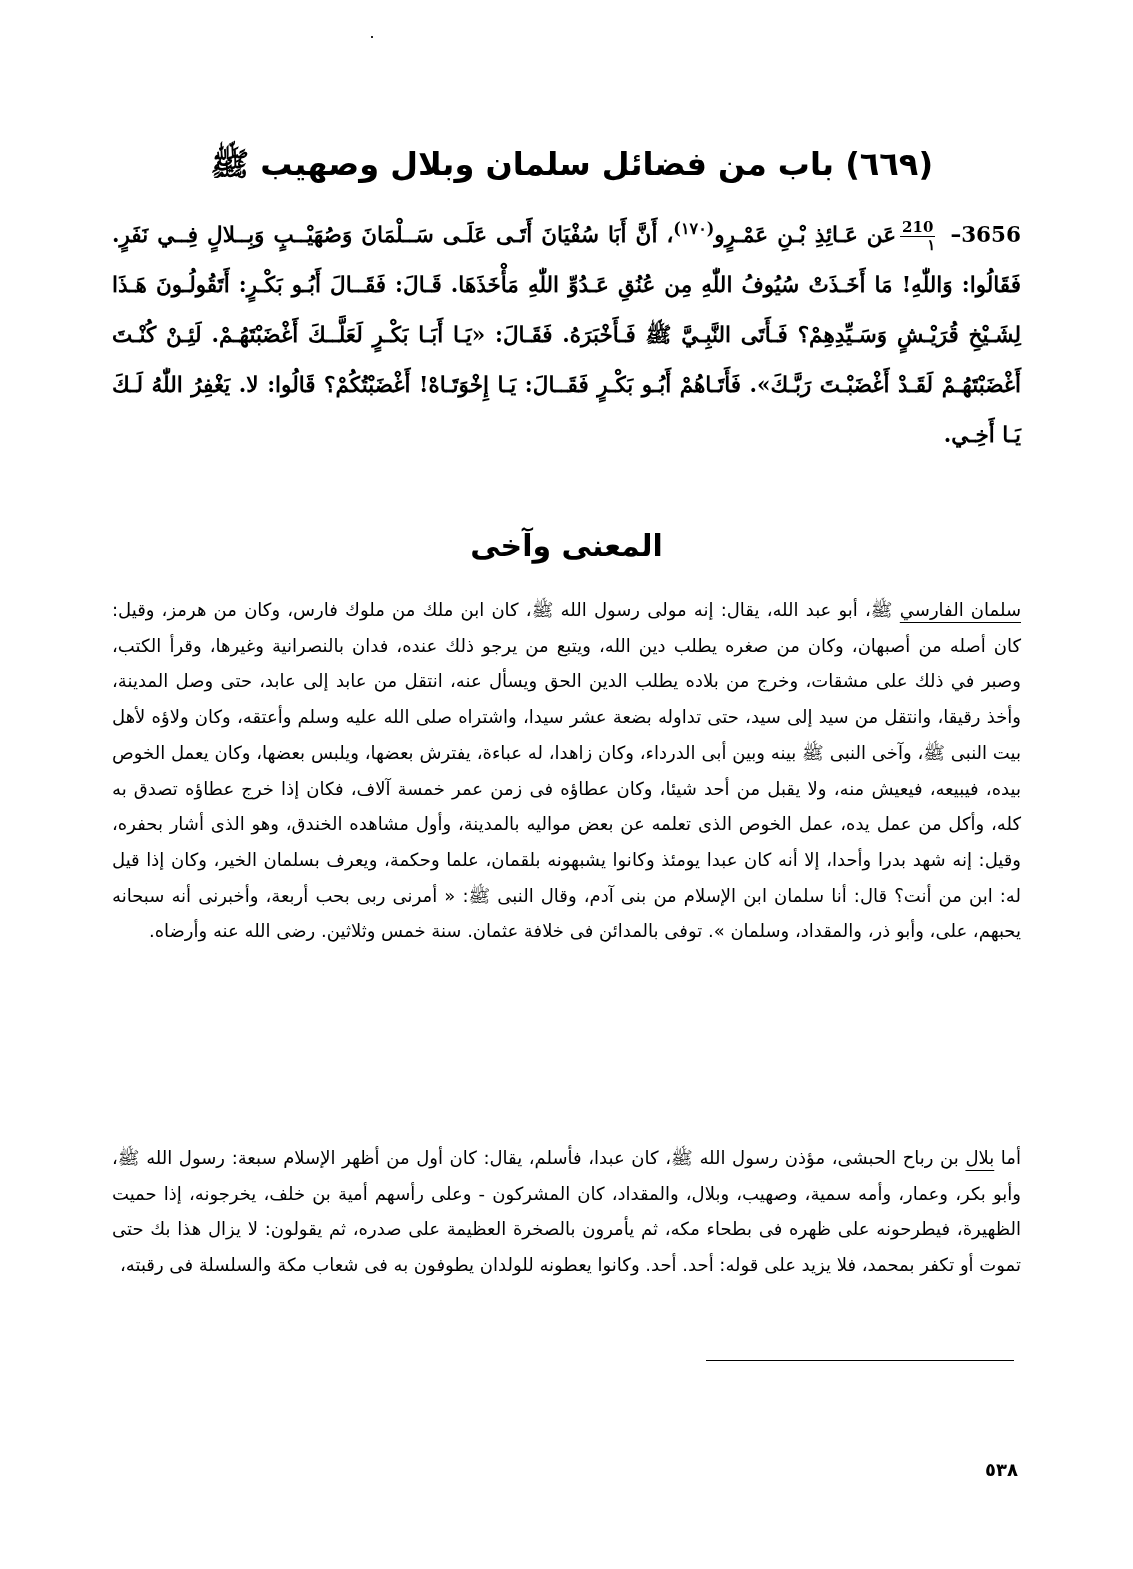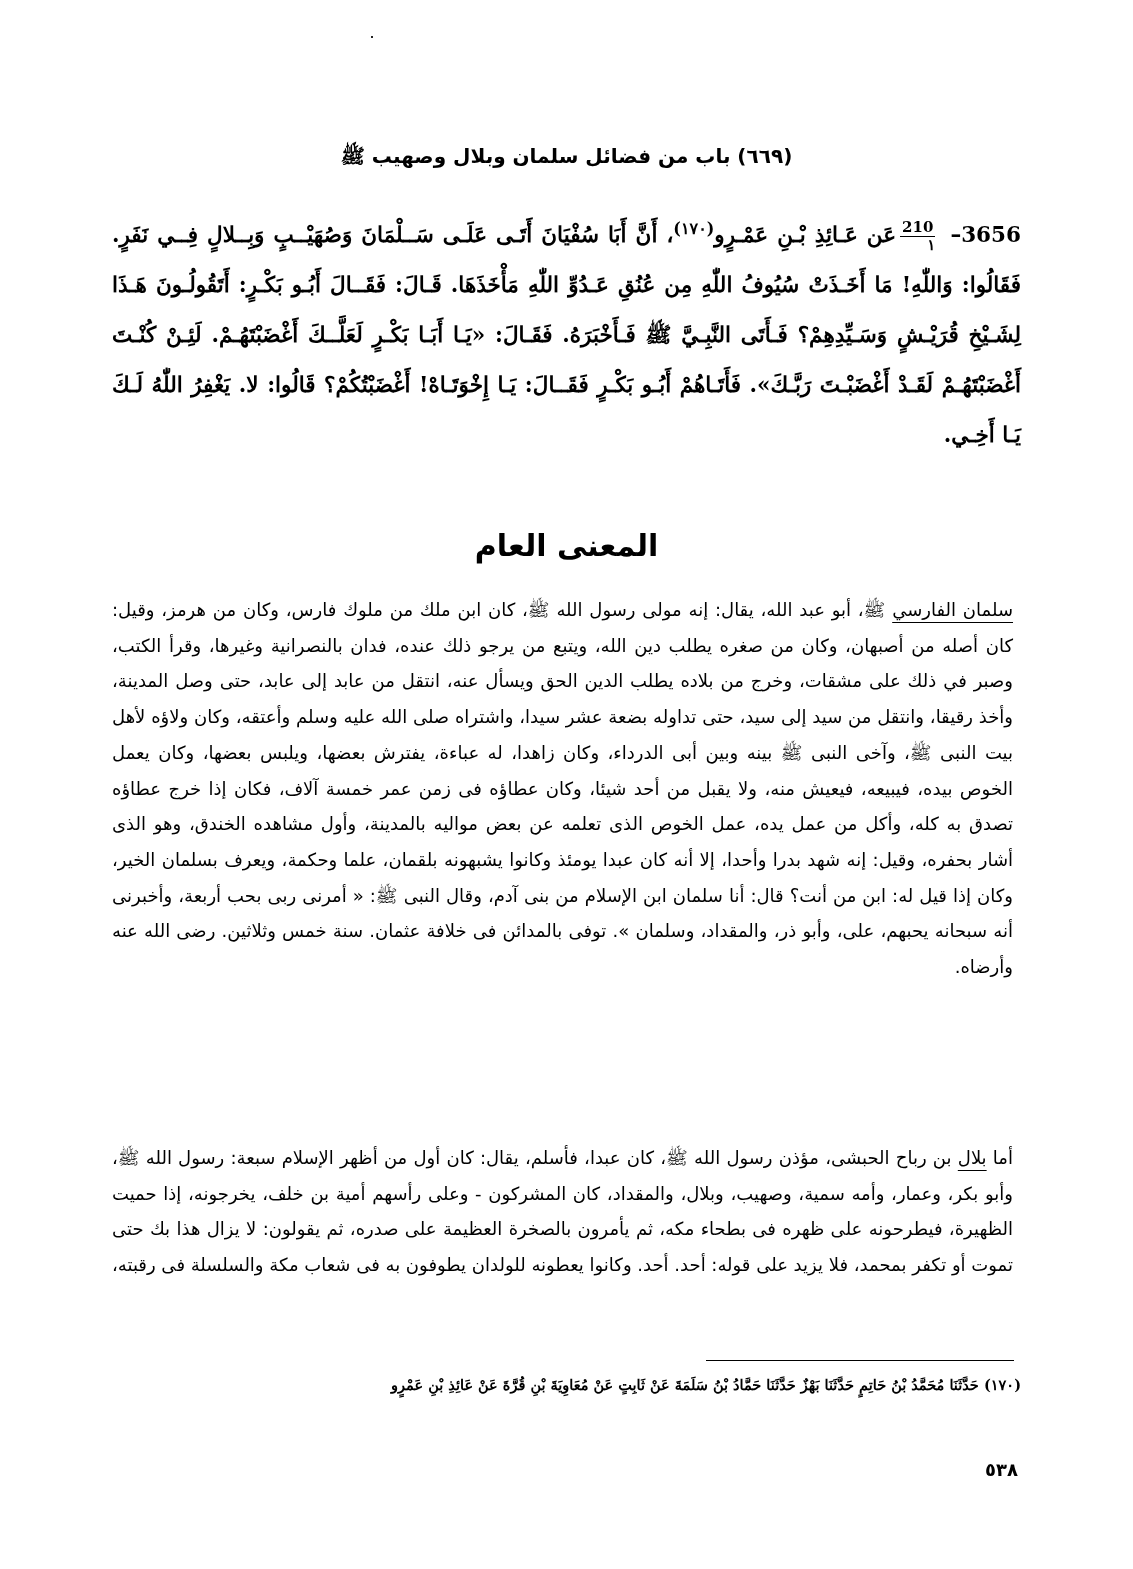--- a/index.html
+++ b/index.html
@@ -1,40 +1,40 @@
 <!DOCTYPE html>
 <html><head>
 <meta charset="utf-8">
 <style>
   html, body { margin: 0; padding: 0; background: #ffffff; }
   body { width: 1133px; height: 1569px; position: relative; overflow: hidden; color: #000; }
   .page { position: absolute; left: 0; top: 0; width: 1133px; height: 1569px; direction: rtl; }
   .stray-dot { position: absolute; left: 371px; top: 36px; width: 2px; height: 2px; background: #222; }
   .chapter-title {
     position: absolute; left: 200px; right: 200px; top: 118px;
-    text-align: center; font-family: "DejaVu Sans", sans-serif; font-weight: bold;
-    font-size: 20px; line-height: 50px; white-space: nowrap;
+    text-align: right; font-family: "DejaVu Sans", sans-serif; font-weight: bold;
+    font-size: 32px; line-height: 50px; white-space: nowrap;
   }
   .hadith {
     position: absolute; left: 112px; right: 112px; top: 210px;
     font-family: "DejaVu Serif", serif; font-weight: bold; font-size: 21.5px;
     line-height: 50px; text-align: justify; text-align-last: right;
   }
   .hadith-num { margin-left: 6px; }
   .hadith-ref { display: inline-block; text-align: center; vertical-align: middle; font-size: 15px; line-height: 17px; margin-left: 4px; }
   .hadith-ref .top { display: block; border-bottom: 1.5px solid #000; padding: 0 2px; }
   .hadith-ref .bot { display: block; }
   sup.fn { font-size: 16px; vertical-align: super; line-height: 0; }
   .section-title {
     position: absolute; left: 300px; right: 300px; top: 494px;
     text-align: center; font-family: "DejaVu Sans", sans-serif; font-weight: bold;
     font-size: 30px; line-height: 54px;
   }
   .body-para {
-    position: absolute; left: 112px; right: 120px;
+    position: absolute; left: 112px; right: 112px;
     font-family: "DejaVu Sans", sans-serif; font-size: 18px; line-height: 35.7px;
     text-align: justify; text-align-last: right; text-indent: 0;
   }
   .p1 { top: 574px; }
   .p2 { top: 1122px; }
   .underlined { text-decoration: underline; text-underline-offset: 6px; }
   .footnote-rule { position: absolute; left: 706px; width: 308px; top: 1360px; height: 0; border-top: 1.6px solid #000; }
   .footnote {
     position: absolute; left: 250px; right: 112px; top: 1370px;
     font-family: "DejaVu Serif", serif; font-weight: bold; font-size: 14.5px; line-height: 30px;
@@ -55,27 +55,26 @@
   <h1 class="chapter-title">(٦٦٩) باب من فضائل سلمان وبلال وصهيب ﷺ</h1>
 
   <div class="hadith">
     <span class="hadith-num">3656–</span>
     <span class="hadith-ref">
       <span class="top">210</span>
       <span class="bot">١</span>
     </span><span>عَن عَـائِذِ بْـنِ عَمْـرٍو</span><sup class="fn">(١٧٠)</sup><span>، أَنَّ أَبَا سُفْيَانَ أَتَـى عَلَـى سَــلْمَانَ وَصُهَيْــبٍ وَبِــلالٍ فِــي نَفَرٍ. فَقَالُوا: وَاللّٰهِ! مَا أَخَـذَتْ سُيُوفُ اللّٰهِ مِن عُنُقِ عَـدُوِّ اللّٰهِ مَأْخَذَهَا. قَـالَ: فَقَــالَ أَبُـو بَكْـرٍ: أَتَقُولُـونَ هَـذَا لِشَـيْخِ قُرَيْـشٍ وَسَـيِّدِهِمْ؟ فَـأَتَى النَّبِـيَّ ﷺ فَـأَخْبَرَهُ. فَقَـالَ: «يَـا أَبَـا بَكْـرٍ لَعَلَّــكَ أَغْضَبْتَهُـمْ. لَئِـنْ كُنْـتَ أَغْضَبْتَهُـمْ لَقَـدْ أَغْضَبْـتَ رَبَّـكَ». فَأَتَـاهُمْ أَبُـو بَكْـرٍ فَقَــالَ: يَـا إِخْوَتَـاهْ! أَغْضَبْتُكُمْ؟ قَالُوا: لا. يَغْفِرُ اللّٰهُ لَـكَ يَـا أَخِـي.</span>
   </div>
 
-  <h2 class="section-title">المعنى العام</h2>
+  <h2 class="section-title">المعنى وآخى</h2>
 
   <p class="body-para p1">
     <span class="underlined">سلمان الفارسي</span><span> ﷺ، أبو عبد الله، يقال: إنه مولى رسول الله ﷺ، كان ابن ملك من ملوك فارس، وكان من هرمز، وقيل: كان أصله من أصبهان، وكان من صغره يطلب دين الله، ويتبع من يرجو ذلك عنده، فدان بالنصرانية وغيرها، وقرأ الكتب، وصبر في ذلك على مشقات، وخرج من بلاده يطلب الدين الحق ويسأل عنه، انتقل من عابد إلى عابد، حتى وصل المدينة، وأخذ رقيقا، وانتقل من سيد إلى سيد، حتى تداوله بضعة عشر سيدا، واشتراه صلى الله عليه وسلم وأعتقه، وكان ولاؤه لأهل بيت النبى ﷺ، وآخى النبى ﷺ بينه وبين أبى الدرداء، وكان زاهدا، له عباءة، يفترش بعضها، ويلبس بعضها، وكان يعمل الخوص بيده، فيبيعه، فيعيش منه، ولا يقبل من أحد شيئا، وكان عطاؤه فى زمن عمر خمسة آلاف، فكان إذا خرج عطاؤه تصدق به كله، وأكل من عمل يده، عمل الخوص الذى تعلمه عن بعض مواليه بالمدينة، وأول مشاهده الخندق، وهو الذى أشار بحفره، وقيل: إنه شهد بدرا وأحدا، إلا أنه كان عبدا يومئذ وكانوا يشبهونه بلقمان، علما وحكمة، ويعرف بسلمان الخير، وكان إذا قيل له: ابن من أنت؟ قال: أنا سلمان ابن الإسلام من بنى آدم، وقال النبى ﷺ: « أمرنى ربى بحب أربعة، وأخبرنى أنه سبحانه يحبهم، على، وأبو ذر، والمقداد، وسلمان ». توفى بالمدائن فى خلافة عثمان. سنة خمس وثلاثين. رضى الله عنه وأرضاه.</span>
   </p>
 
   <p class="body-para p2">
     <span>أما </span><span class="underlined">بلال</span><span> بن رباح الحبشى، مؤذن رسول الله ﷺ، كان عبدا، فأسلم، يقال: كان أول من أظهر الإسلام سبعة: رسول الله ﷺ، وأبو بكر، وعمار، وأمه سمية، وصهيب، وبلال، والمقداد، كان المشركون - وعلى رأسهم أمية بن خلف، يخرجونه، إذا حميت الظهيرة، فيطرحونه على ظهره فى بطحاء مكه، ثم يأمرون بالصخرة العظيمة على صدره، ثم يقولون: لا يزال هذا بك حتى تموت أو تكفر بمحمد، فلا يزيد على قوله: أحد. أحد. وكانوا يعطونه للولدان يطوفون به فى شعاب مكة والسلسلة فى رقبته،</span>
   </p>
 
   <div class="footnote-rule"></div>
-  <div class="footnote">(١٧٠) حَدَّثَنَا مُحَمَّدُ بْنُ حَاتِمٍ حَدَّثَنَا بَهْزٌ حَدَّثَنَا حَمَّادُ بْنُ سَلَمَةَ عَنْ ثَابِتٍ عَنْ مُعَاوِيَةَ بْنِ قُرَّةَ عَنْ عَائِذِ بْنِ عَمْرٍو</div>
 
   <div class="page-number">٥٣٨</div>
 </div>
 
 </body></html>

